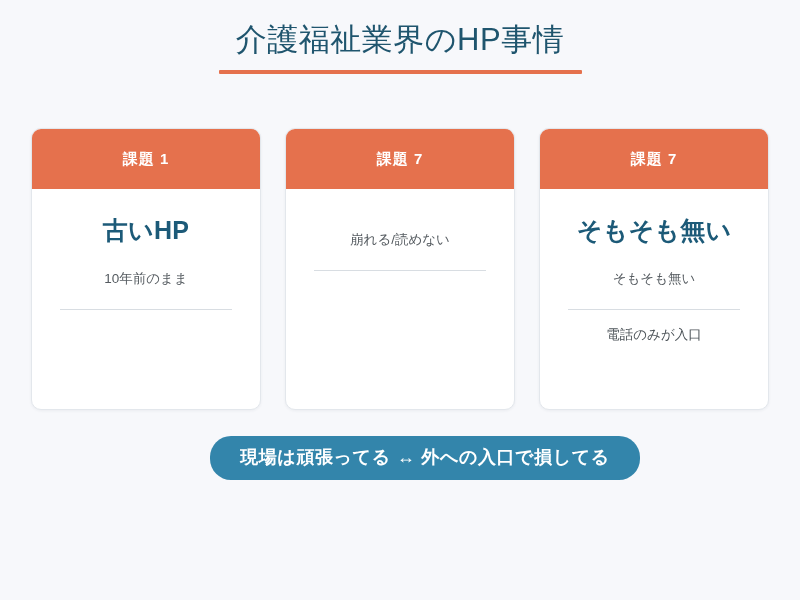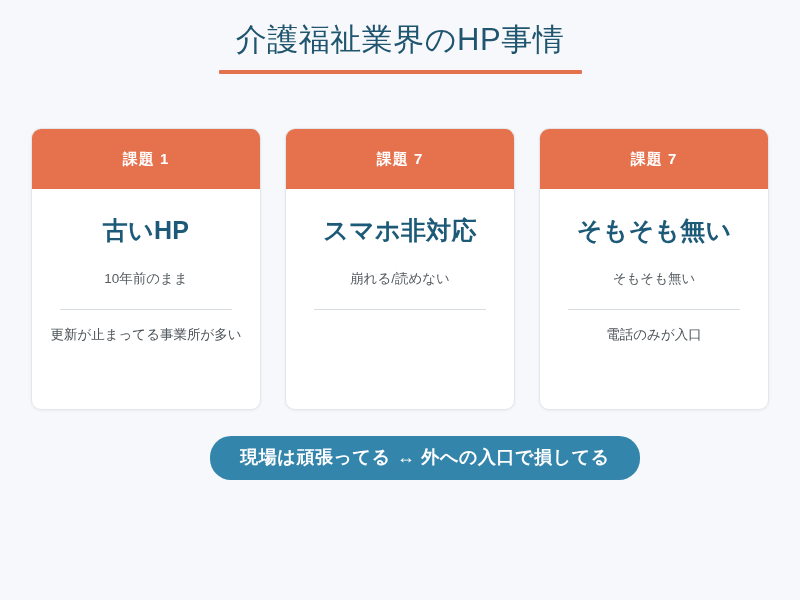--- a/index.html
+++ b/index.html
@@ -143,28 +143,26 @@
 </div>
 
 <div id="cards-row">
 
   <div class="card">
     <div class="card-header">課題 1</div>
     <div class="card-body">
       <div class="card-title">古いHP</div>
       <div class="card-subtitle">10年前のまま</div>
       <div class="card-divider"></div>
-      <div class="card-note">更新が止まってる事業所が多い</div>
     </div>
   </div>
 
   <div class="card">
     <div class="card-header">課題 7</div>
     <div class="card-body">
-      <div class="card-title">スマホ非対応</div>
       <div class="card-subtitle">崩れる/読めない</div>
       <div class="card-divider"></div>
     </div>
   </div>
 
   <div class="card">
     <div class="card-header">課題 7</div>
     <div class="card-body">
       <div class="card-title">そもそも無い</div>
       <div class="card-subtitle">そもそも無い</div>

